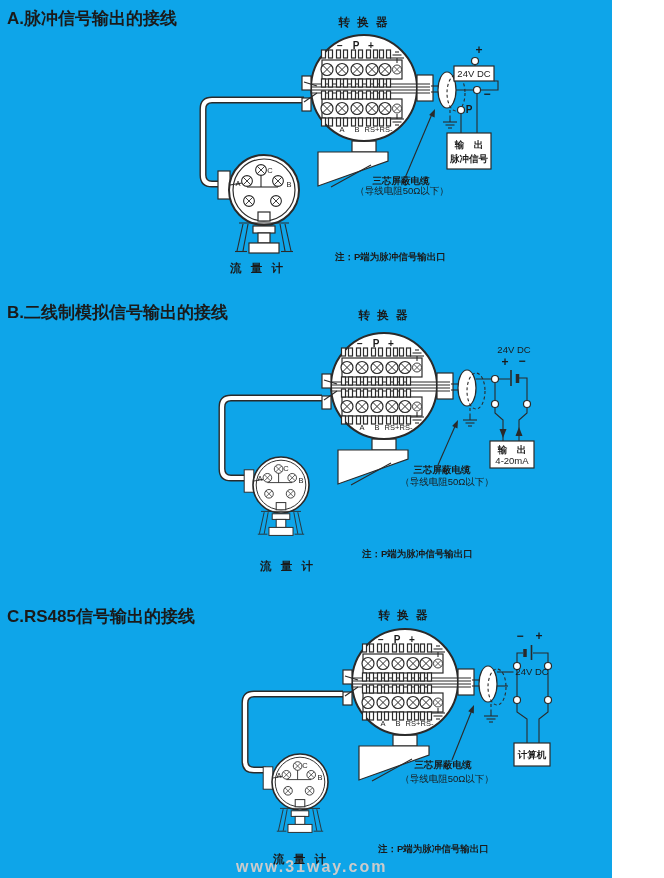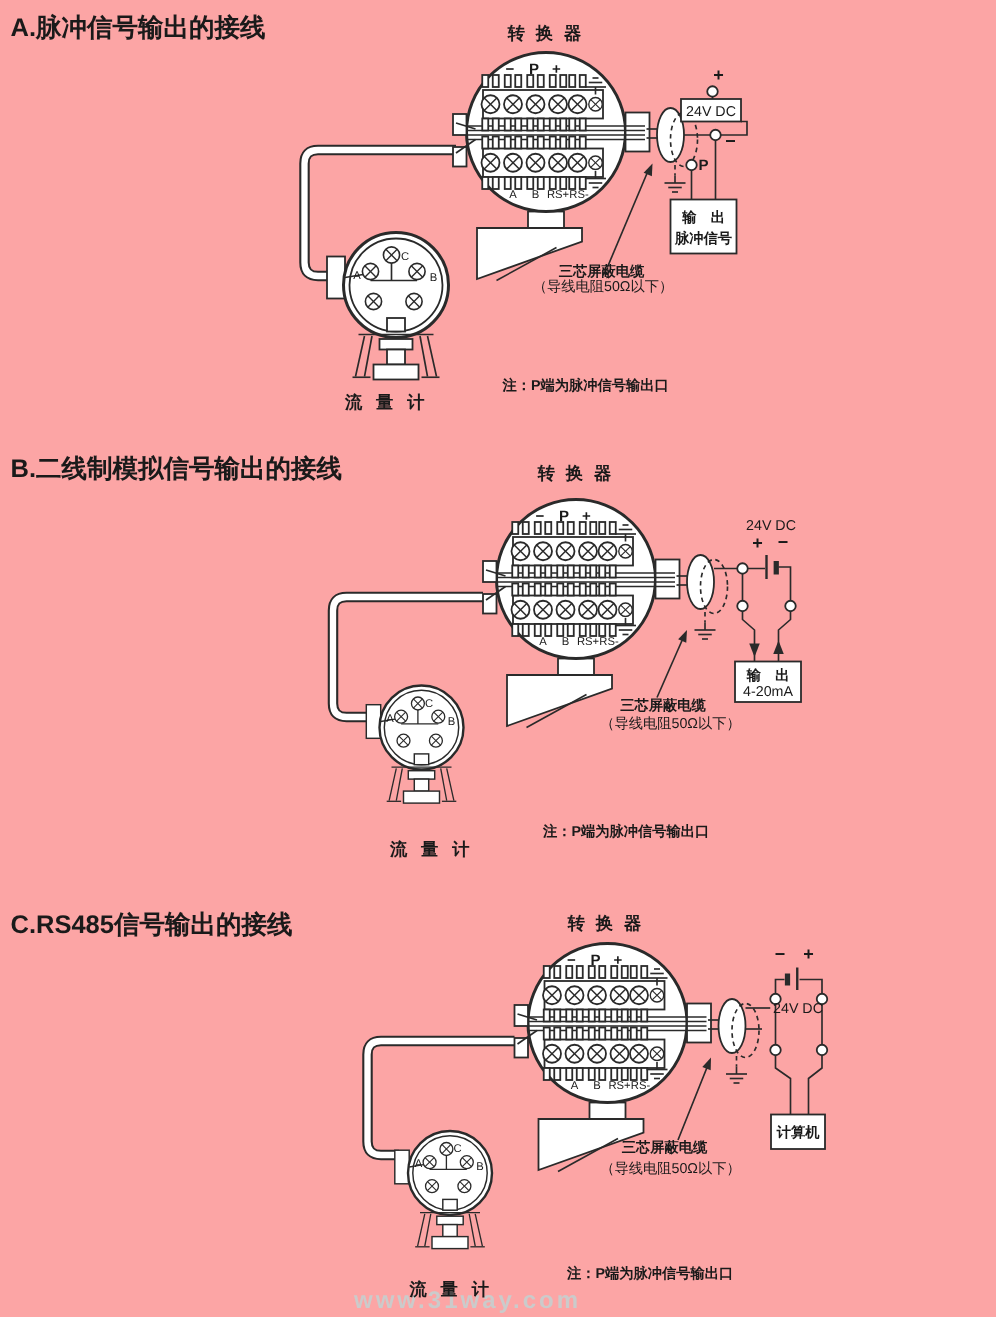--- a/index.html
+++ b/index.html
@@ -1,16 +1,16 @@
 <!DOCTYPE html>
 <html><head>
 <meta charset="utf-8">
 <style>
   html,body{margin:0;padding:0;background:#fff;}
-  .canvas{position:relative;width:664px;height:878px;background:#fca5a5;
+  .canvas{position:relative;width:612px;height:878px;background:#0ea5e9;
           font-family:"Liberation Sans","DejaVu Sans",sans-serif;overflow:hidden;}
   svg{display:block;}
   text{fill:#1a1a1a;font-family:"Liberation Sans","DejaVu Sans",sans-serif;}
   .t-title{font-size:17px;font-weight:bold;}
   .t-dev{font-size:11.5px;font-weight:bold;letter-spacing:2px;}
   .t-flow{font-size:11.5px;font-weight:bold;letter-spacing:3px;}
   .t-sm{font-size:9.5px;}
   .t-smb{font-size:9.5px;font-weight:bold;}
   .t-xs{font-size:7.5px;}
   .t-term{font-size:10px;font-weight:bold;}

